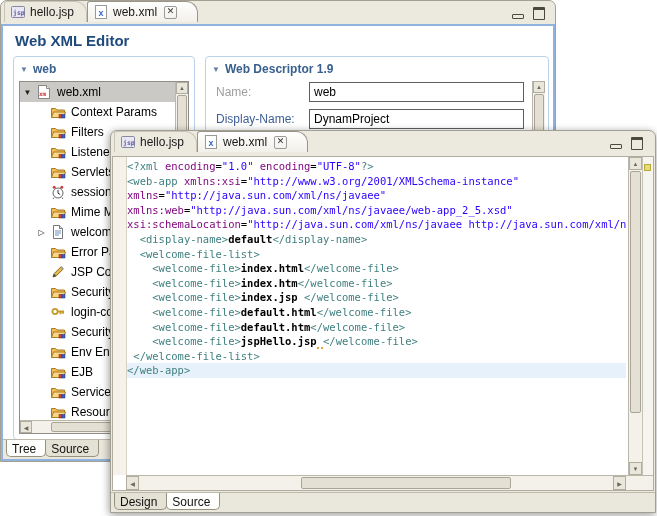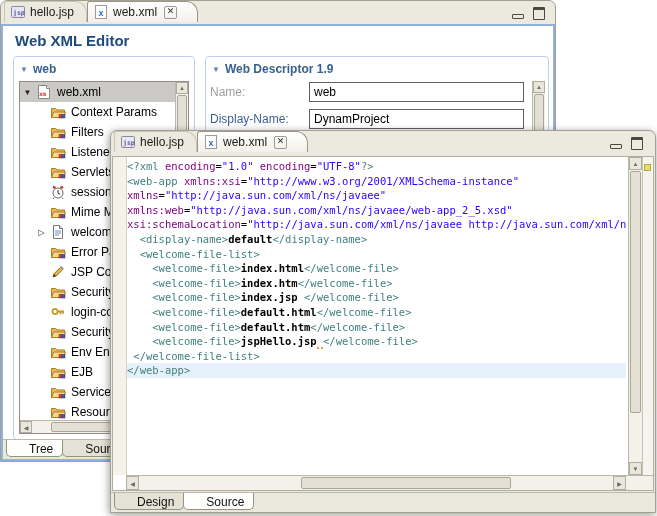--- a/index.html
+++ b/index.html
@@ -56,30 +56,30 @@
   .sb.v{border-left:1px solid #BBB7A9;}
   .sb.h{border-top:1px solid #BBB7A9;}
   .sb-btn{position:absolute;background:#E9E6DB;border:1px solid #B1AD9F;color:#6B675C;font-size:6px;
        display:flex;align-items:center;justify-content:center;box-sizing:border-box;}
   .sb-thumb{position:absolute;background:#E4E0D3;border:1px solid #A9A597;border-radius:2px;box-sizing:border-box;}
 
   .tree-vscroll{right:0;top:0;bottom:13px;width:13px;}
   .tree-hscroll{left:0;right:13px;bottom:0;height:13px;}
 
   .fieldrow{position:absolute;left:0;width:100%;}
-  .flabel{position:absolute;left:4px;top:3px;font-size:12px;}
+  .flabel{position:absolute;left:10px;top:3px;font-size:12px;}
   .flabel.dim{color:#9E9E9E;}
   .flabel.blue{color:#3E5E96;}
   .tfield{position:absolute;left:103px;width:205px;height:16px;border:1px solid #5F5F5F;background:#fff;
        font-family:"Liberation Sans",sans-serif;font-size:12px;color:#000;padding:1px 4px;}
   .desc-vscroll{right:3px;top:24px;bottom:5px;width:13px;}
 
   .page-strip{position:absolute;left:0;right:0;bottom:0;height:20px;background:#EAE7DC;border-top:1px solid #BDB9AC;
        display:flex;align-items:stretch;padding-left:3px;box-sizing:border-box;}
-  .btab{font-size:12px;color:#111;padding:2px 9px 0 22px;border:1px solid #97927F;border-top:none;
+  .btab{font-size:12px;color:#111;padding:2px 9px 0 5px;border:1px solid #97927F;border-top:none;
        border-radius:0 0 5px 5px;margin-right:-1px;background:#E4E1D5;height:17px;box-sizing:border-box;}
   .btab.selected{background:#FEFEFD;z-index:2;}
 
   
   .fg-frame{position:absolute;left:1px;right:1px;top:25px;bottom:21px;background:#FFFFFF;
        border:1px solid #B0AC9F;box-sizing:border-box;}
   .ruler{position:absolute;left:0;top:0;bottom:15px;width:13px;background:#F4F2EB;border-right:1px solid #D6D2C4;}
   .code{position:absolute;left:14px;top:0;right:27px;bottom:15px;overflow:hidden;cursor:text;
        font-family:"DejaVu Sans Mono",monospace;font-size:10.5px;line-height:14.6px;padding-top:2px;}
   .code-line{white-space:pre;height:14.6px;}

